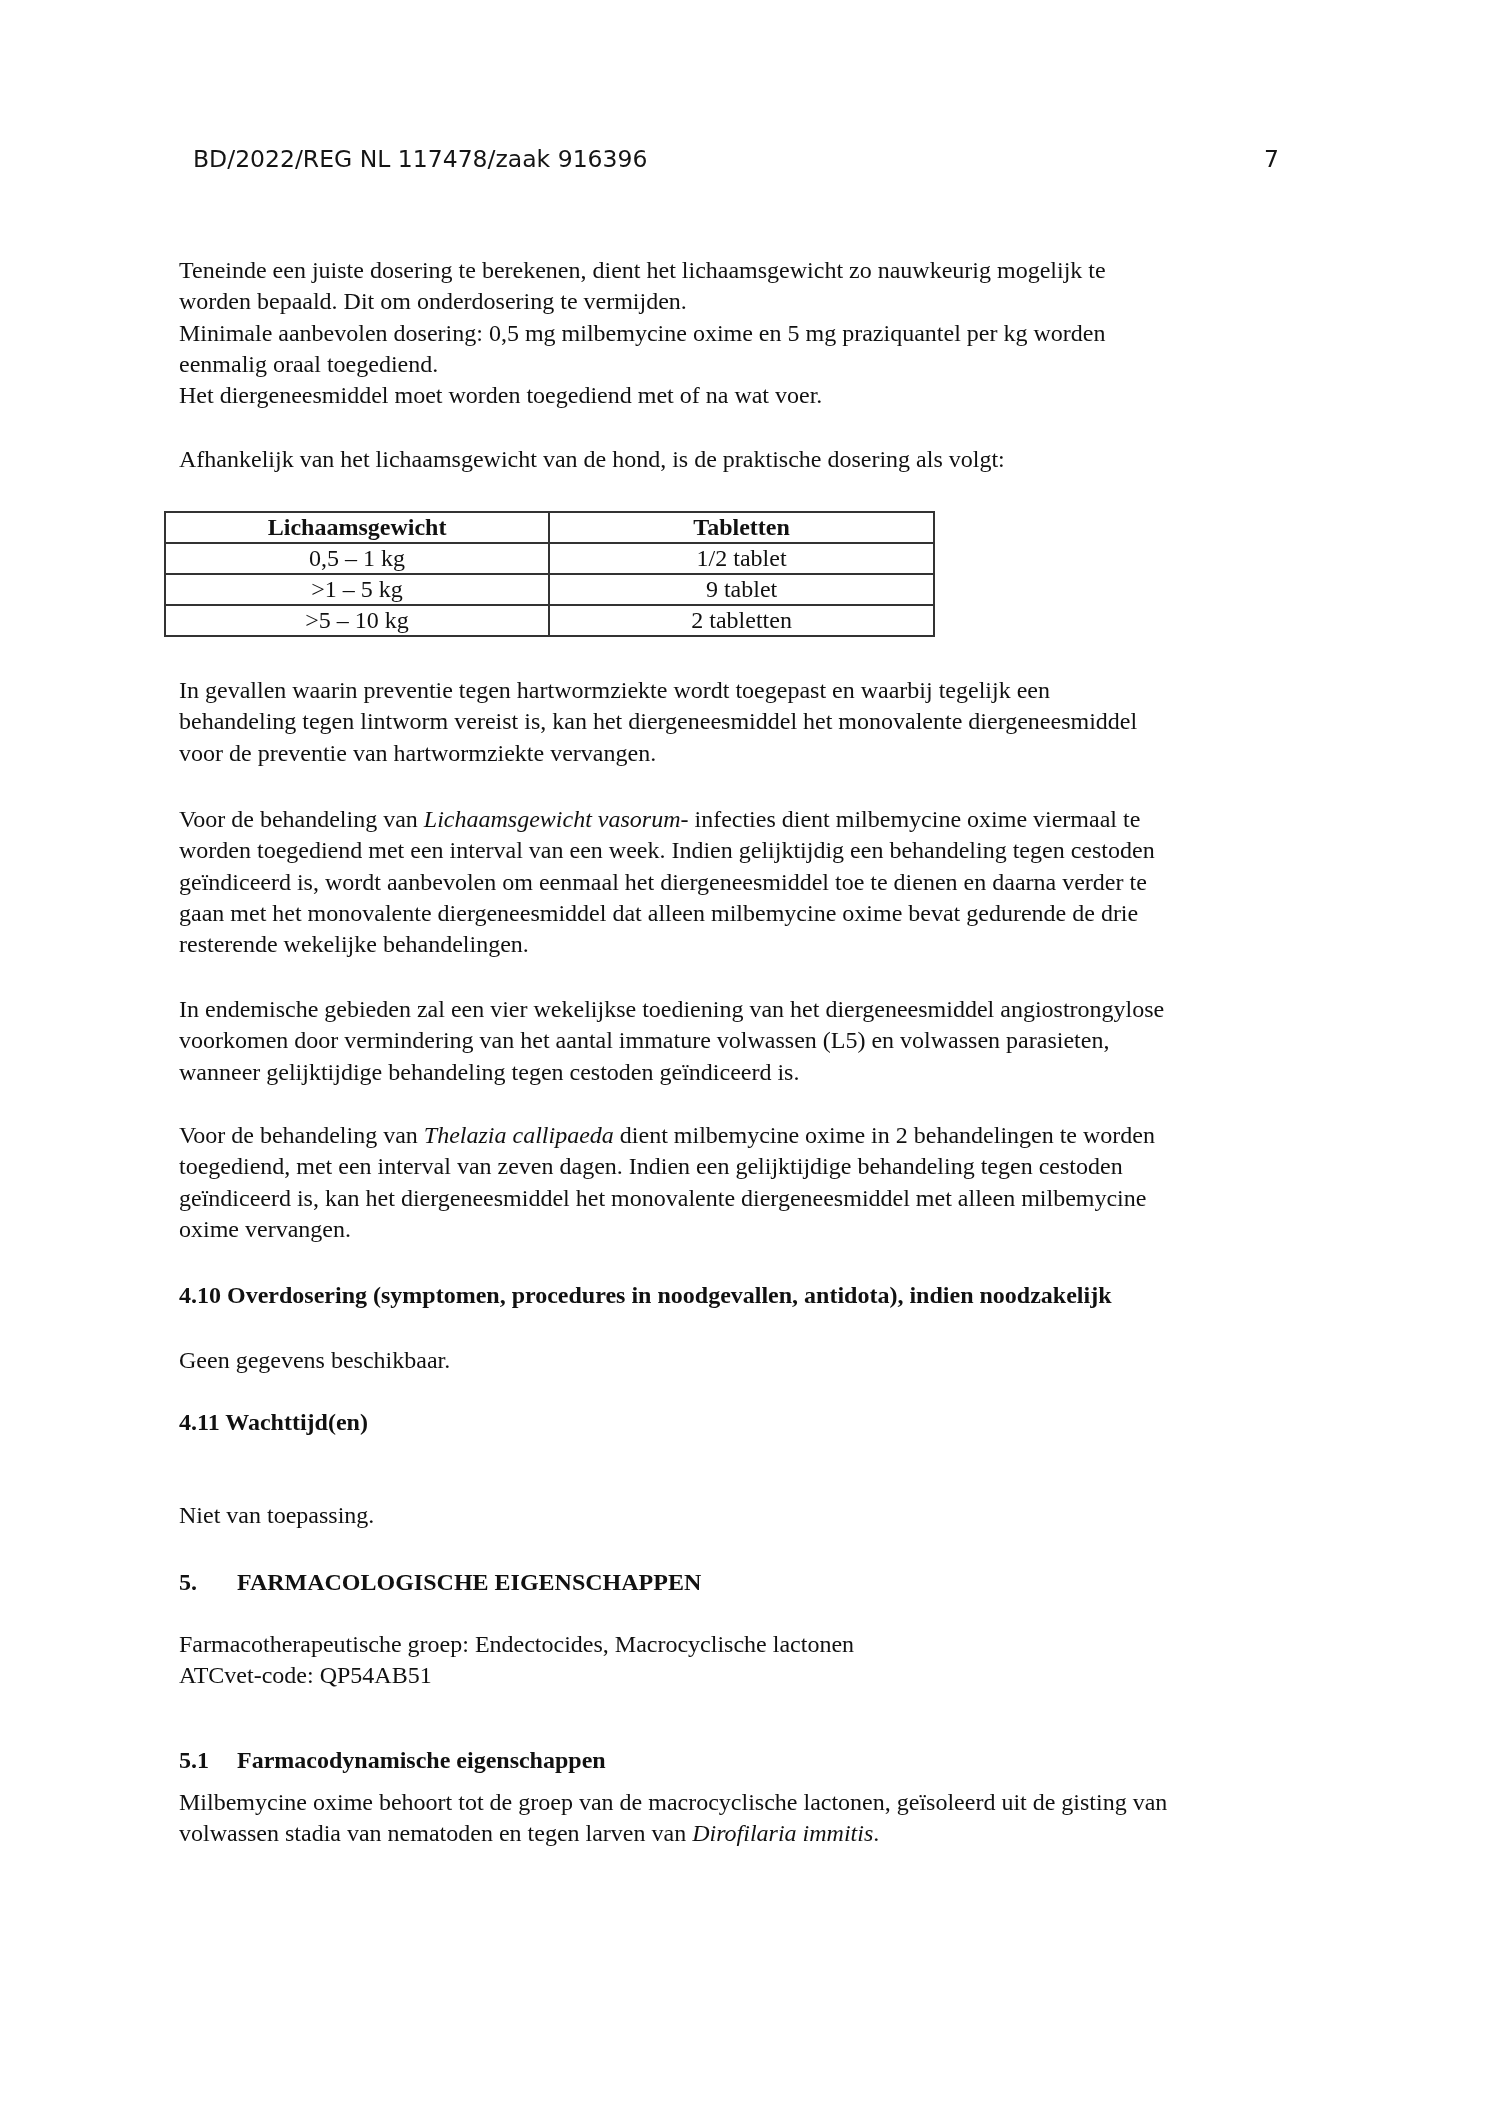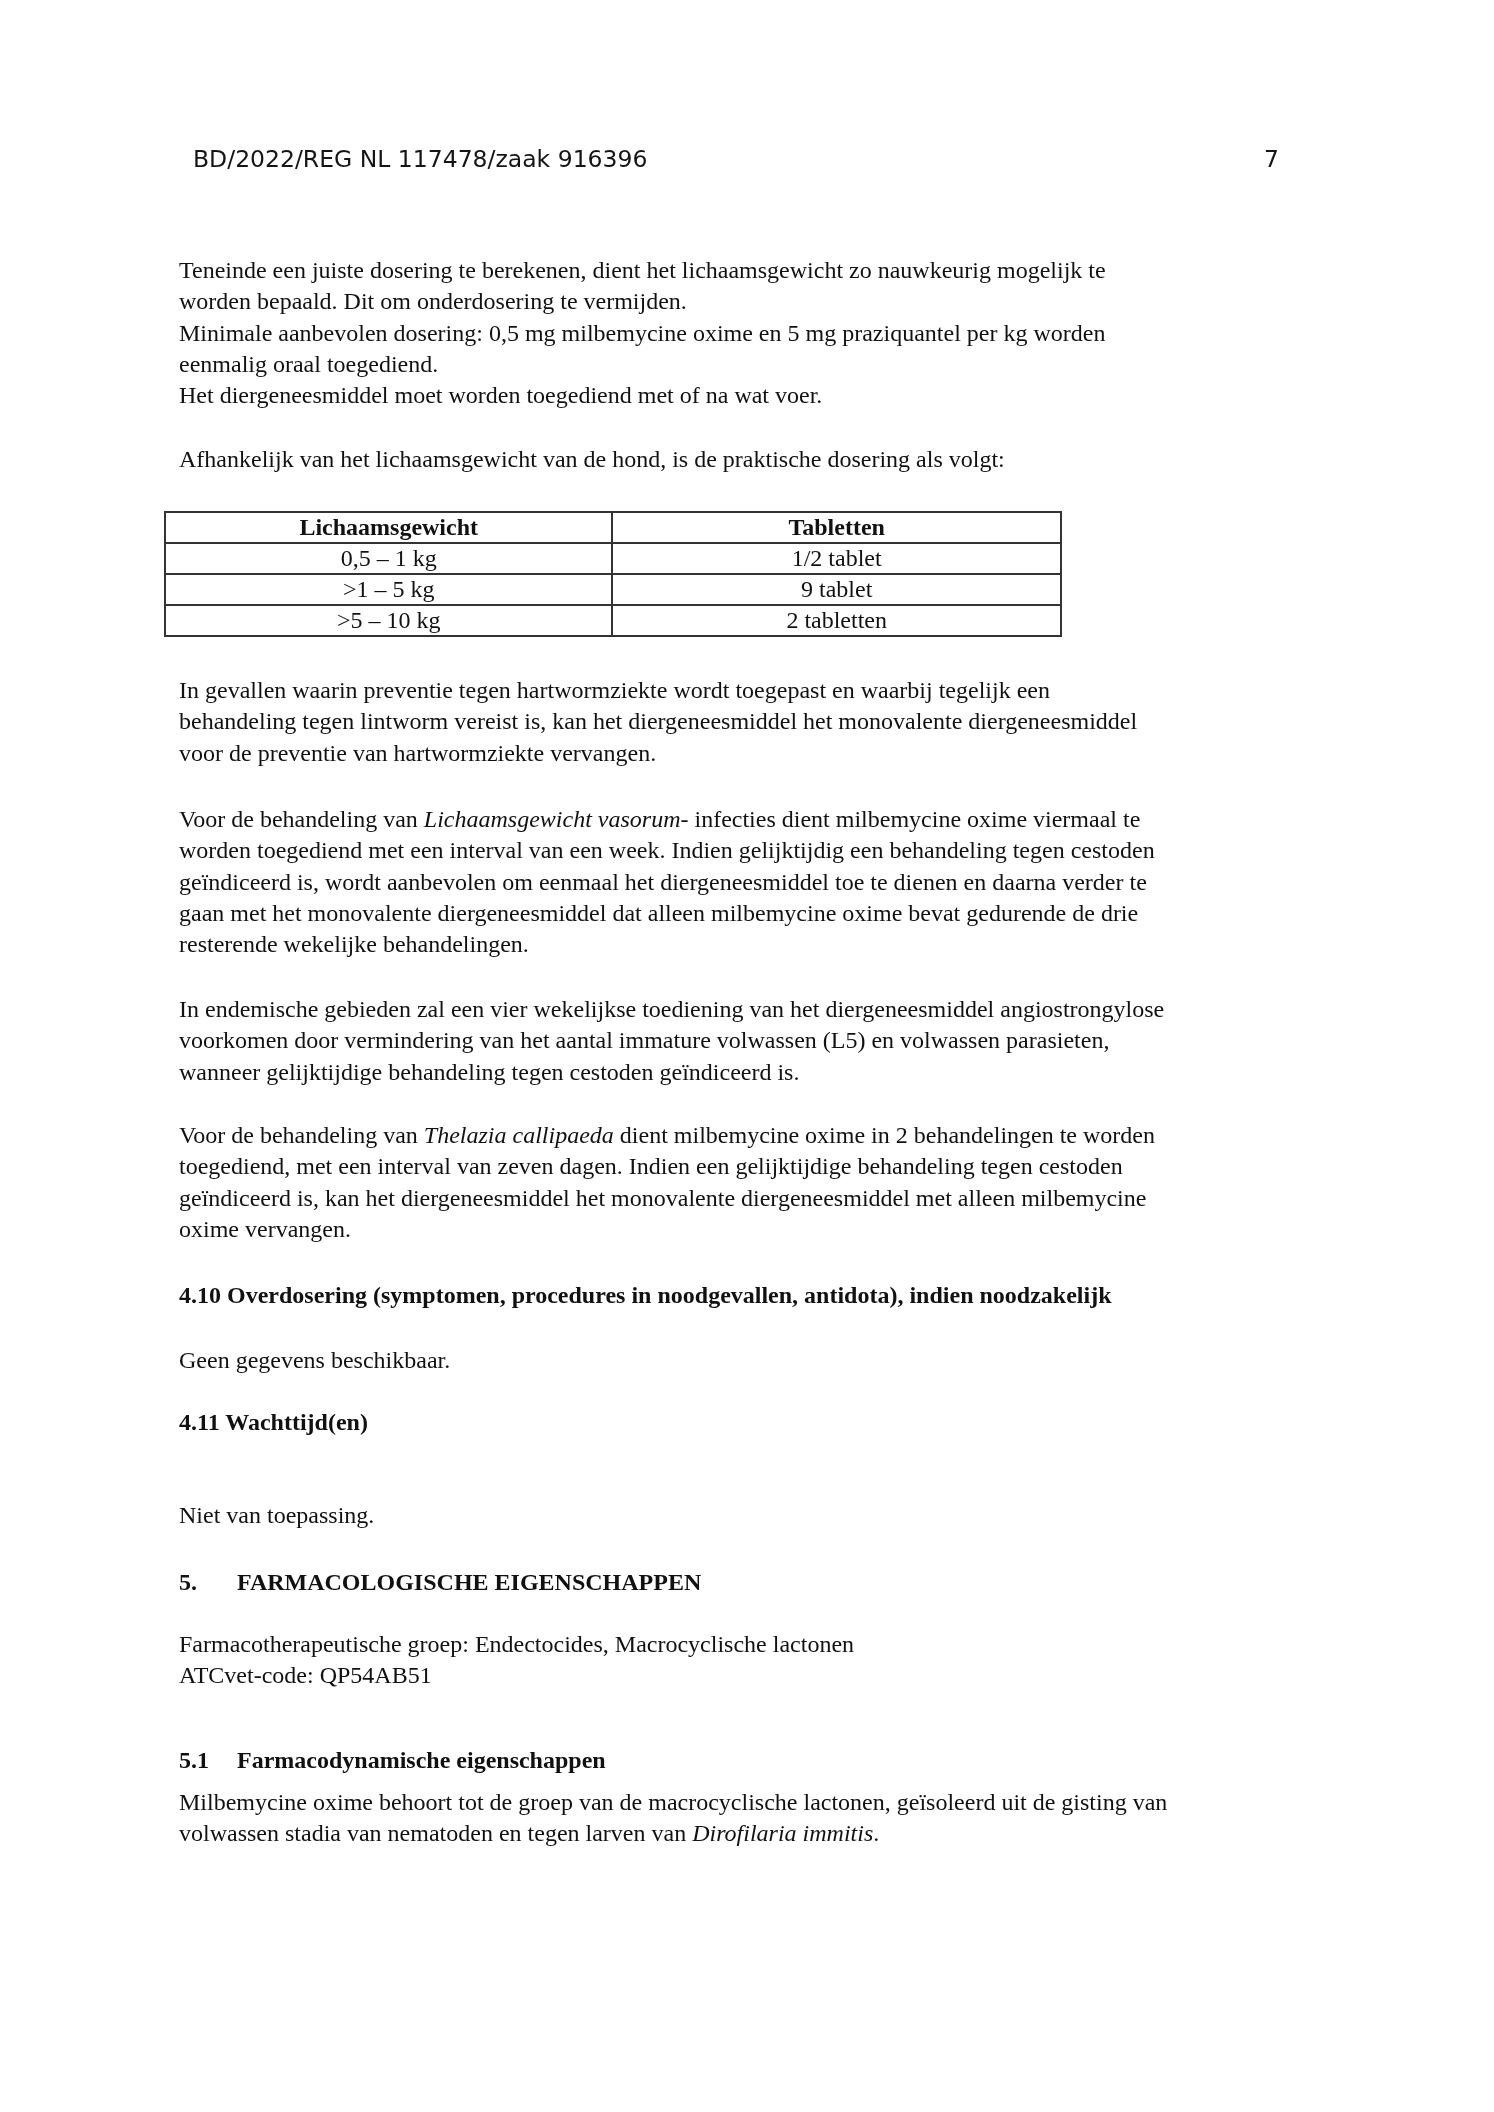--- a/index.html
+++ b/index.html
@@ -7,21 +7,21 @@
   .hdr { position: absolute; top: 144px; font-family: "DejaVu Sans", sans-serif; font-size: 23.5px; line-height: 30px; white-space: pre; color: #151515; }
   .hdr-left { left: 179px; margin-left: 14px; }
   .hdr-right { left: 1200px; width: 79px; text-align: right; }
   .blk { position: absolute; left: 179px; font-family: "Liberation Serif", serif; font-size: 24px; line-height: 31.3px; }
   .ln { display: block; white-space: pre; }
   .b { font-weight: bold; }
   i { font-style: italic; }
   .tab { display: inline-block; }
   .t5 { width: 58px; }
   .t51 { width: 58px; margin-top: 20px; }
-  table.dose { position: absolute; left: 164px; top: 511px; width: 898px; border-collapse: collapse; font-family: "Liberation Serif", serif; font-size: 24px; }
+  table.dose { position: absolute; left: 164px; top: 511px; width: 771px; border-collapse: collapse; font-family: "Liberation Serif", serif; font-size: 24px; }
   table.dose td, table.dose th { border: 2px solid #333333; height: 29px; padding: 0; text-align: center; line-height: 29px; }
   table.dose th { font-weight: bold; }
   table.dose col.c1 { width: 385px; }
   table.dose col.c2 { width: 386px; }
 </style>
 </head>
 <body>
 
 <div class="hdr hdr-left">BD/2022/REG NL 117478/zaak 916396</div>
 <div class="hdr hdr-right">7</div>

